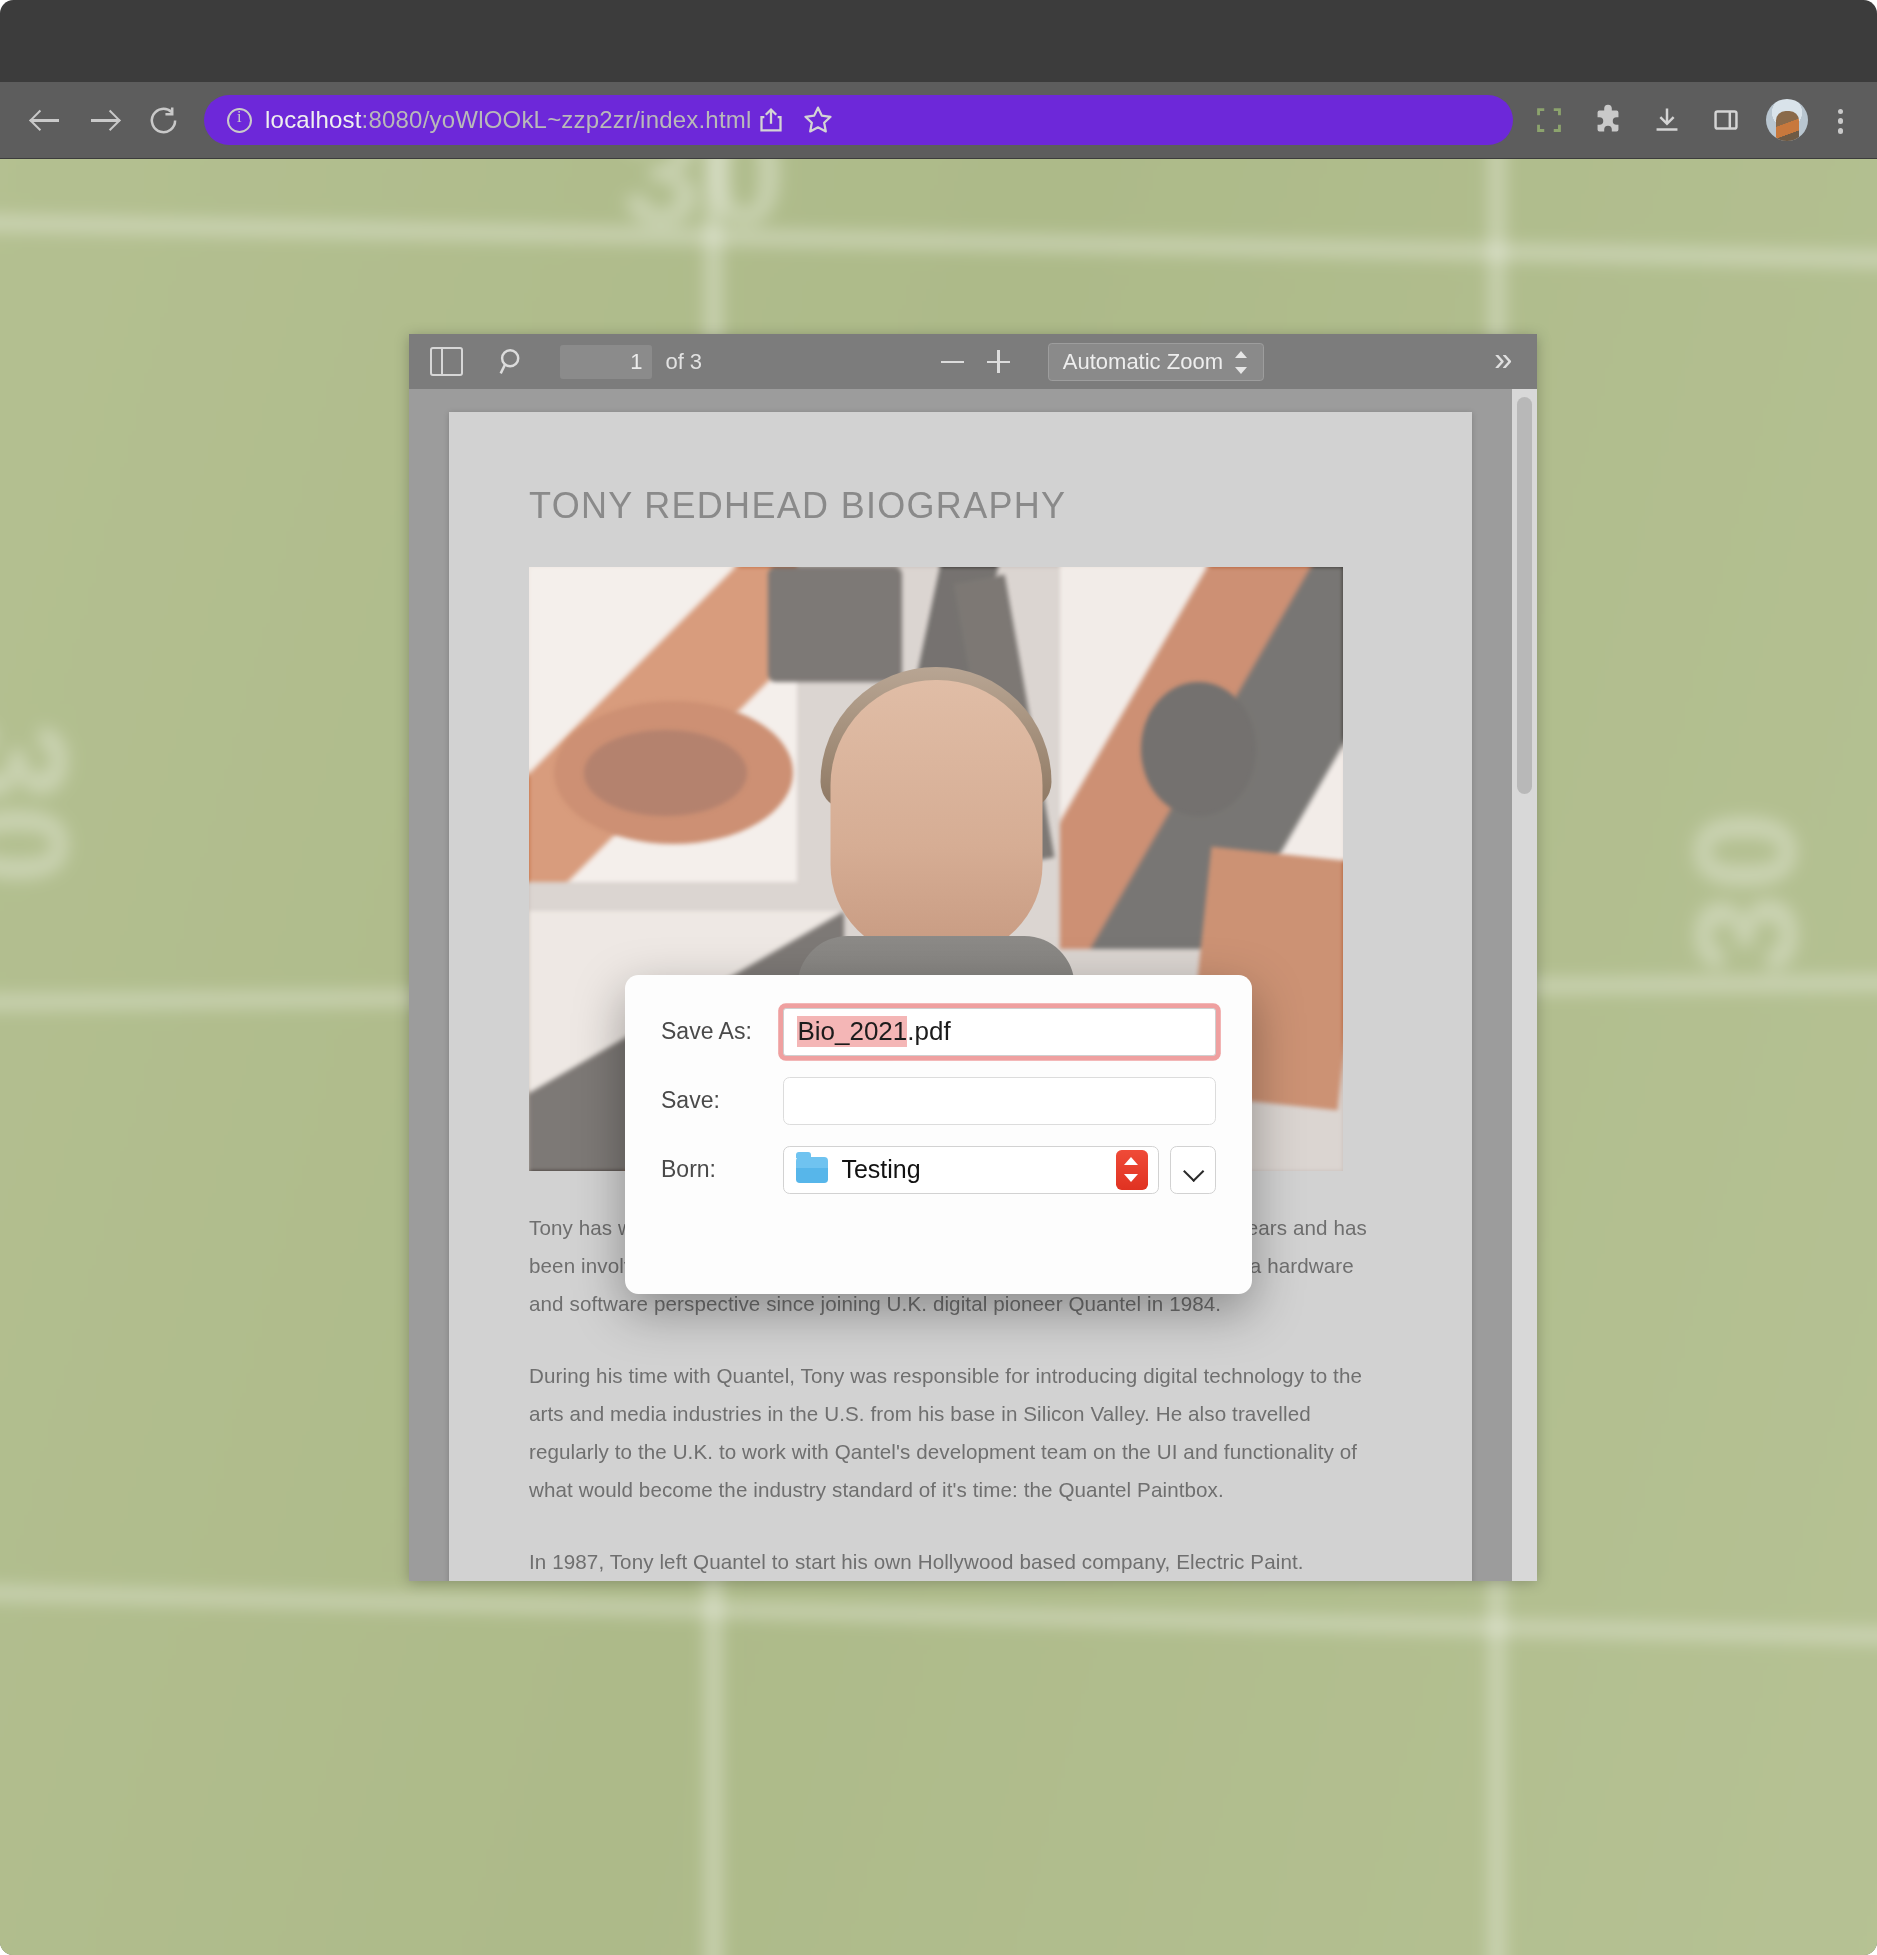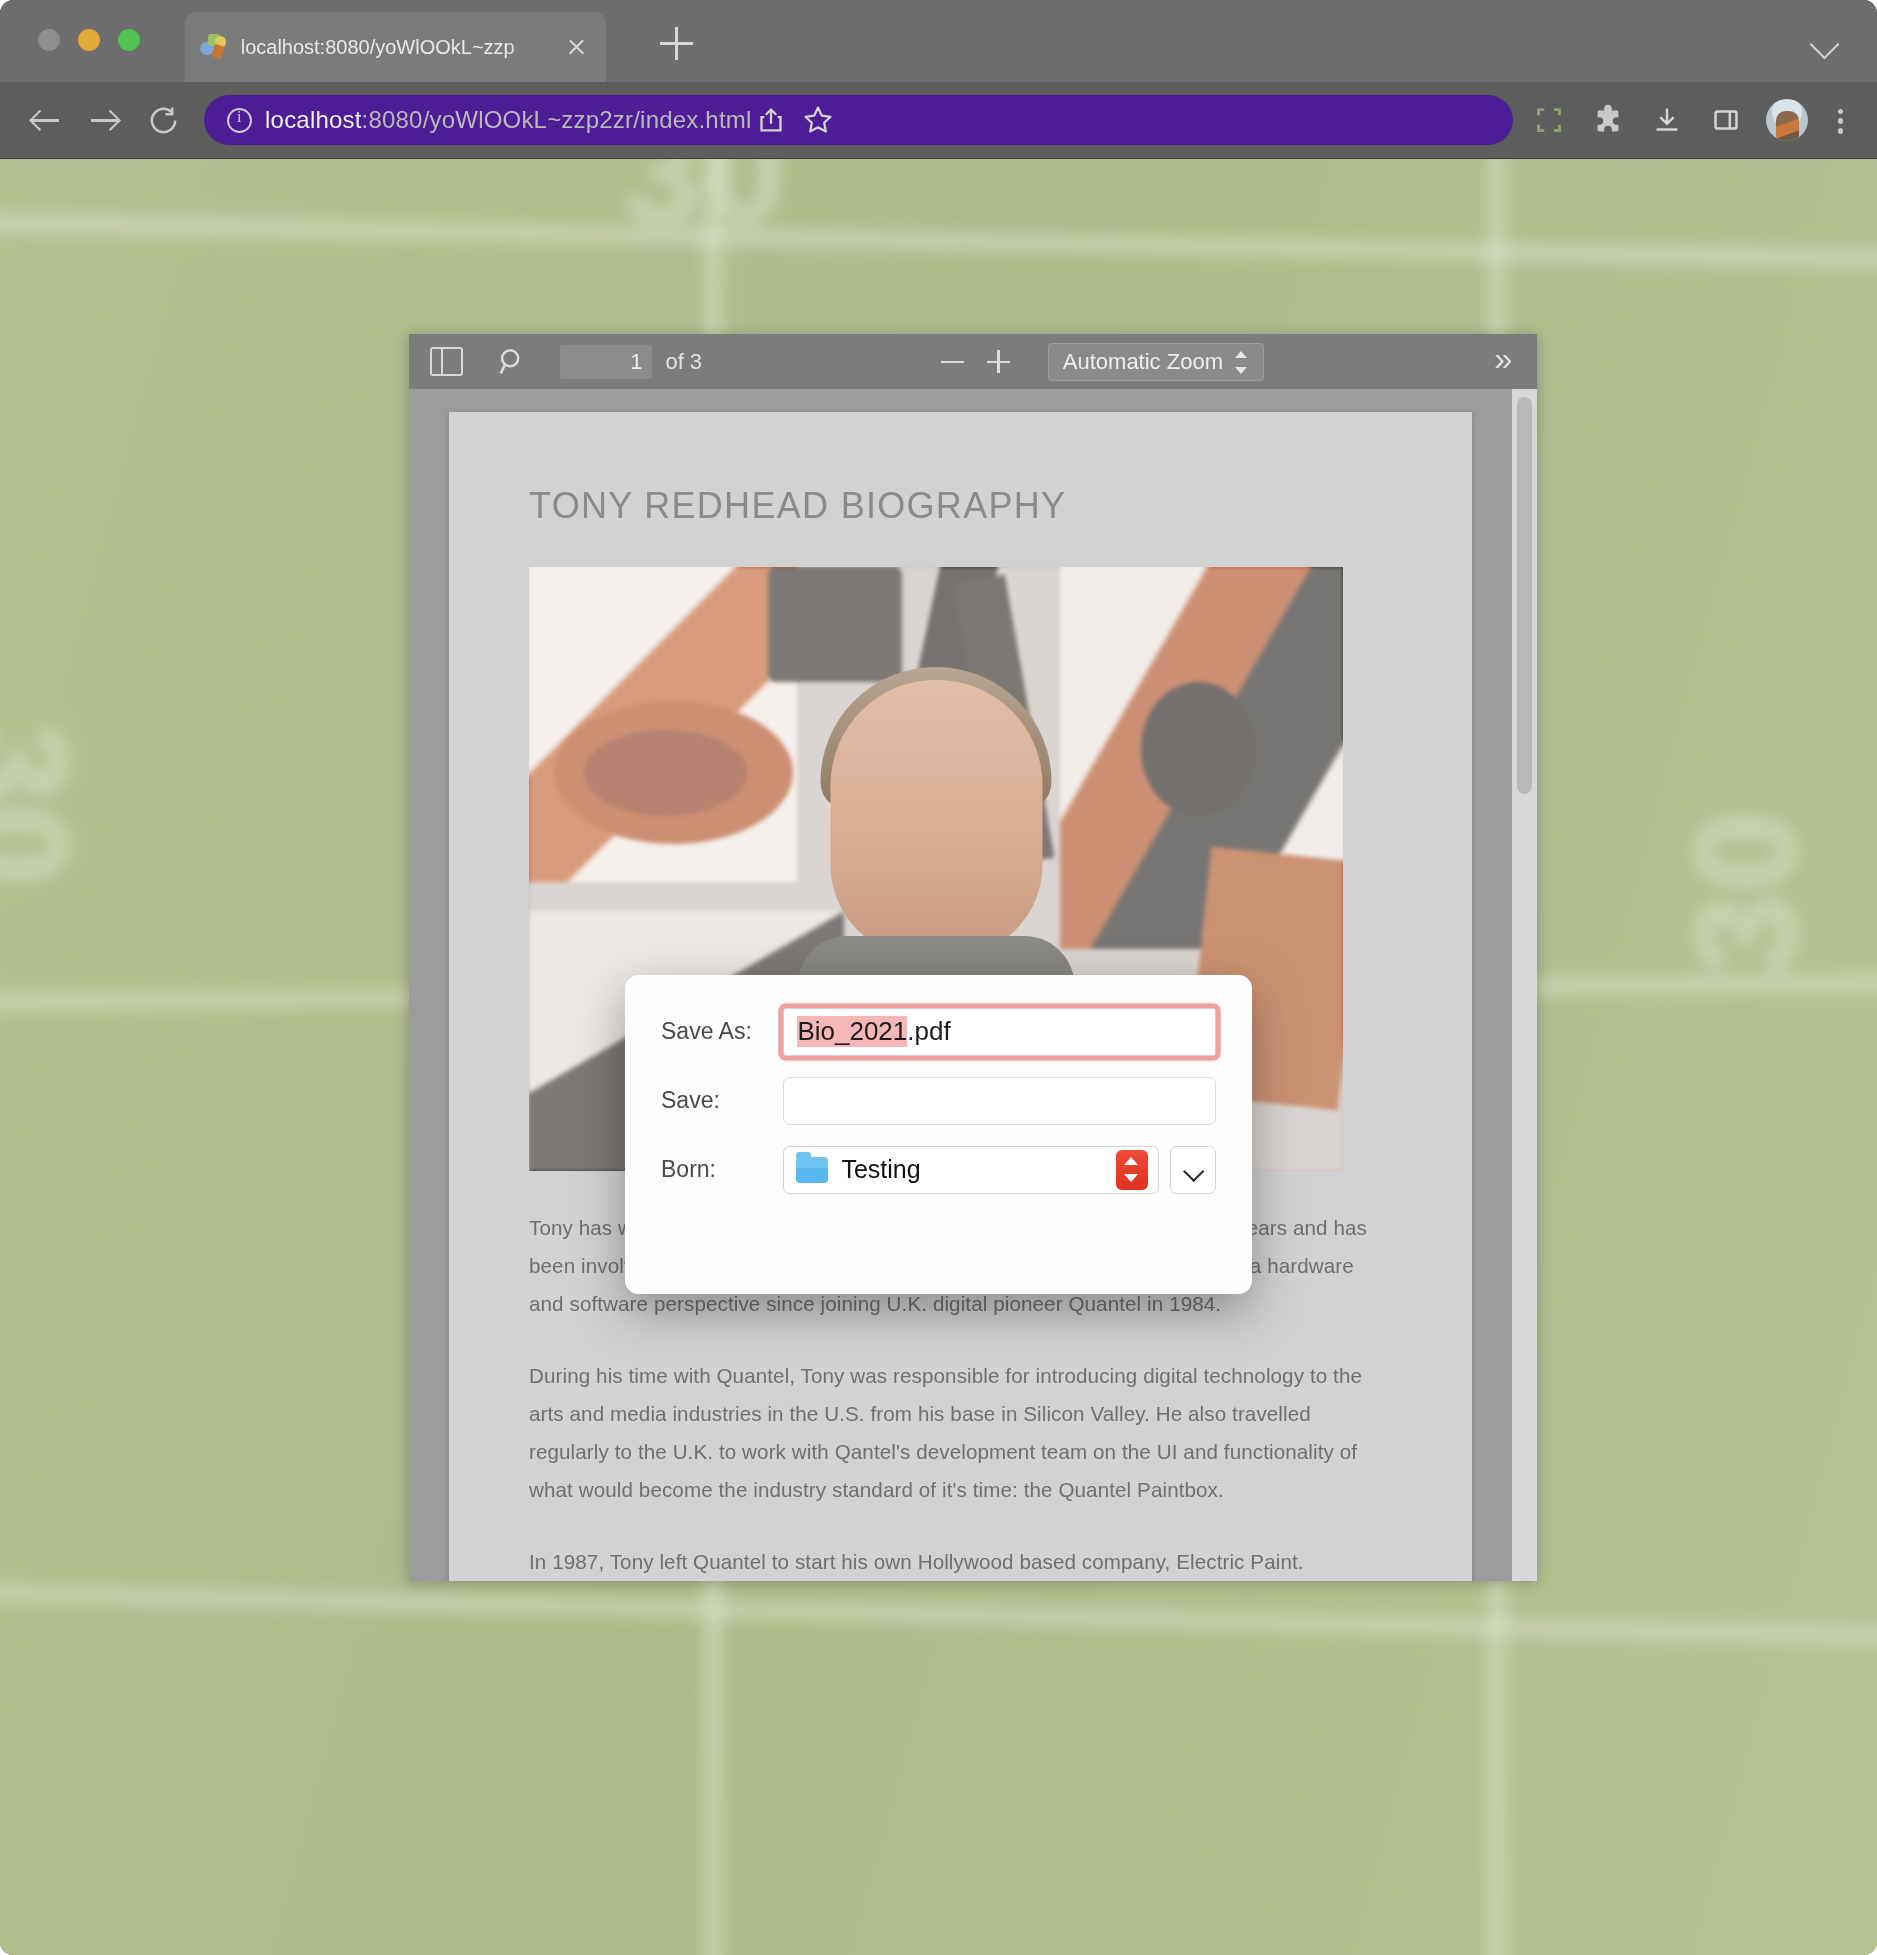--- a/index.html
+++ b/index.html
@@ -101,21 +101,21 @@
     content:""; position: absolute; left: 0; top: -5.7px;
     width: 13.4px; height: 13.4px;
     border-left: 2.5px solid #c9c9c9; border-bottom: 2.5px solid #c9c9c9;
     transform: rotate(45deg);
   }
   #forward-button .arrow-shape { transform: scaleX(-1); }
   #reload-button svg { position: absolute; left: 4.8px; top: 4.8px; }
 
   #omnibox {
     flex: 1; height: 50px; margin: 0 17px 0 21px;
-    background: #4c1d95; border-radius: 25px;
+    background: #6d28d9; border-radius: 25px;
     display: flex; align-items: center; padding: 0 17px;
     position: relative;
   }
   #site-info-icon {
     width: 25px; height: 25px; flex: 0 0 25px; margin: 0 13.4px 0 5.7px;
     border: 2.1px solid #cacaca; border-radius: 50%;
     position: relative;
   }
   #site-info-icon::after {
     content: "i"; position: absolute; left: 0; right: 0; top: -2.9px;
@@ -376,41 +376,20 @@
   }
 
   
   #modal-scrim { position: absolute; inset: 0; background: transparent; }
 </style>
 </head>
 <body>
 
 <div id="browser-window">
 
-  <div id="tab-strip">
-    <div id="traffic-lights">
-      <div class="traffic-dot tl-close"></div>
-      <div class="traffic-dot tl-min"></div>
-      <div class="traffic-dot tl-max"></div>
-    </div>
-
-    <div id="browser-tab">
-      <span id="tab-favicon">
-        <i class="fv-a"></i>
-          <i class="fv-b"></i>
-          <i class="fv-c"></i>
-          <i class="fv-d"></i>
-      </span>
-      <span id="tab-title">localhost:8080/yoWlOOkL~zzp</span>
-      <span id="tab-close-button"></span>
-    </div>
-
-    <div id="new-tab-button"></div>
-    <div id="tabstrip-chevron"></div>
-  </div>
 
   <div id="omnibox-row">
     <div class="nav-btn" id="back-button">
       <span class="arrow-shape"></span>
     </div>
     <div class="nav-btn" id="forward-button">
       <span class="arrow-shape"></span>
     </div>
     <div class="nav-btn" id="reload-button">
       <svg width="31" height="31" viewBox="0 0 32 32">

